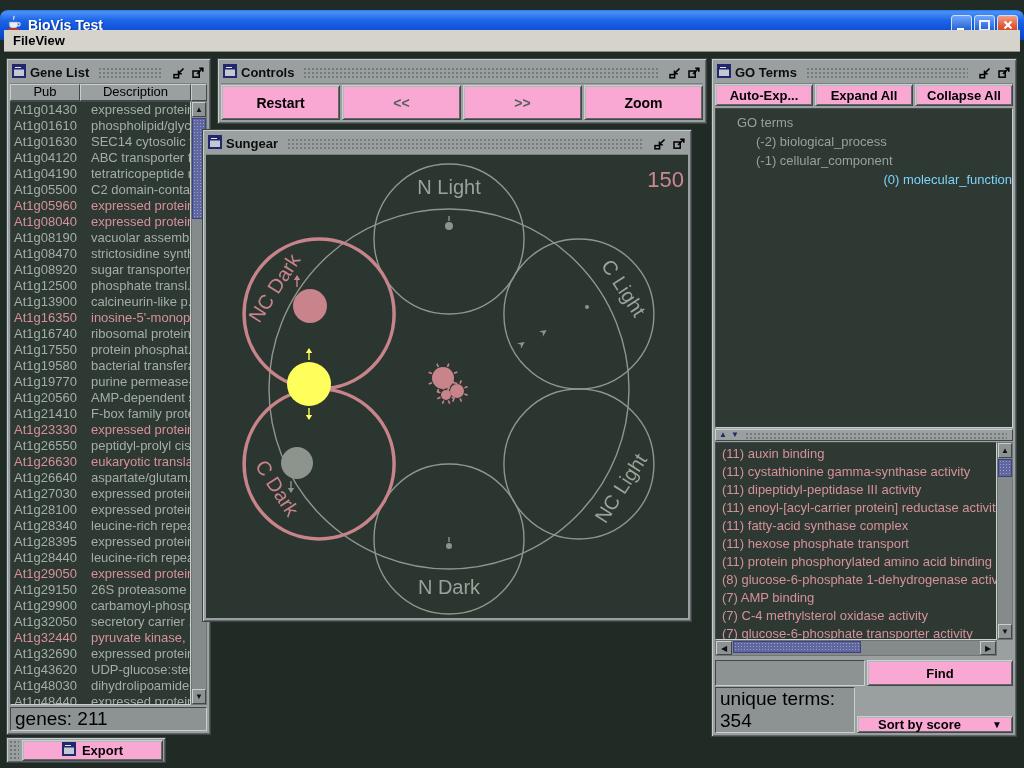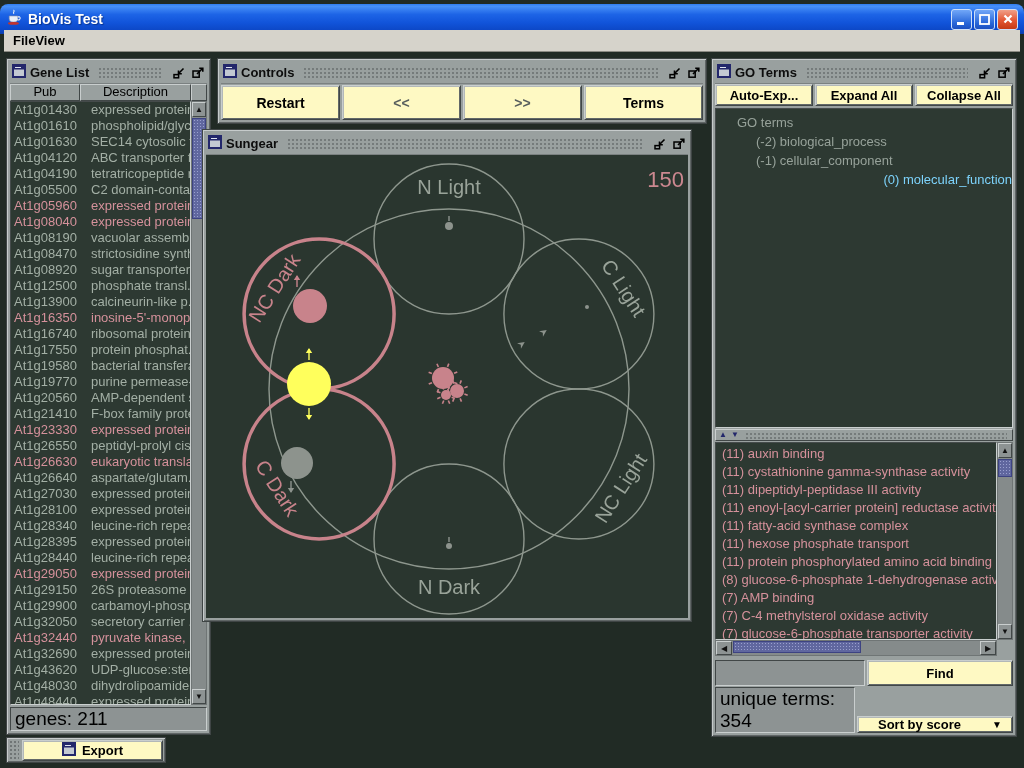--- a/index.html
+++ b/index.html
@@ -1,20 +1,20 @@
 <!DOCTYPE html>
 <html><head>
 <meta charset="utf-8">
 <style>
   * { margin:0; padding:0; box-sizing:border-box; }
   body { font-family:"Liberation Sans", sans-serif; background:#000; }
   .window { position:relative; width:1024px; height:768px; background:#212b25; overflow:hidden; }
 
   
-  .titlebar { position:absolute; left:0; top:4px; right:0; height:30px;
+  .titlebar { position:absolute; left:0; top:10px; right:0; height:30px;
     background:linear-gradient(180deg,#2f7df0 0%,#4790f8 8%,#1d64e6 35%,#1154da 62%,#0c47c6 88%,#0d3fae 100%);
     border-radius:8px 8px 0 0; display:flex; align-items:center; padding:0 6px; }
   .title-text { color:#fff; font-weight:bold; font-size:14px; margin-left:5px; text-shadow:1px 1px 1px #0a3690; }
   .win-btns { margin-left:auto; display:flex; gap:2px; }
   .win-btn { width:21px; height:21px; border-radius:3px; border:1px solid #cfe0f8; display:flex; align-items:center; justify-content:center; }
   .win-btn.blue { background:linear-gradient(180deg,#71a7f8,#2765d8 70%,#1b4fc0); }
   .win-btn.red  { background:linear-gradient(180deg,#f0a088,#e35633 55%,#c43a16); }
 
   .menubar { position:absolute; left:4px; right:4px; top:30px; height:22px; background:#d6d3cb;
     border-bottom:1px solid #8b8b83; display:flex; align-items:center; padding-left:9px; }
@@ -28,21 +28,21 @@
   .frame-inner { display:flex; flex-direction:column; height:100%; }
   .frame-title { height:22px; flex:0 0 22px; display:flex; align-items:center; gap:4px; padding:0 2px;
     border-bottom:1px solid #7b8181; }
   .frame-title .txt { font-weight:bold; font-size:13px; color:#0d0d0d; white-space:nowrap; }
   .texture { flex:1; height:12px; margin:0 5px;
     background-image:radial-gradient(#757b7b 1px, rgba(0,0,0,0) 1.1px); background-size:4px 4px; }
   .fbtn { width:15px; height:15px; display:flex; align-items:center; justify-content:center; }
 
   .view { background:#2d3932; border:1px solid; border-color:#454b4b #cacfcf #cacfcf #454b4b; }
 
-  .btn { background:#fef9c3; border:1px solid; border-color:#c9cece #414747 #414747 #c9cece;
+  .btn { background:#f9a8d4; border:1px solid; border-color:#c9cece #414747 #414747 #c9cece;
     box-shadow:inset 1px 1px 0 #b2b8b8, inset -1px -1px 0 #626868;
     color:#000; font-weight:bold; font-size:13px; display:flex; align-items:center; justify-content:center;
     white-space:nowrap; }
   .btn.disabled { color:#575e5d; }
 
   .inset-field { background:#8d9393; border:1px solid; border-color:#414747 #c9cece #c9cece #414747;
     font-size:19px; color:#000; display:flex; align-items:center; padding-left:4px; }
 
   
   .sb-v { position:absolute; right:0; top:0; bottom:0; width:16px; background:#858b8b;
@@ -390,21 +390,21 @@
                 <rect x="2" y="5" width="6.2" height="6.2" fill="none" stroke="#000" stroke-width="1.5"></rect>
                 <path d="M6 8 L11.5 2.5" stroke="#000" stroke-width="1.6"></path>
                 <path d="M8.2 2.2 H11.8 V5.8" fill="none" stroke="#000" stroke-width="1.6"></path>
               </svg>
             </span>
         </div>
         <div class="ctl-row">
             <div class="btn">Restart</div>
             <div class="btn disabled">&lt;&lt;</div>
             <div class="btn disabled">&gt;&gt;</div>
-            <div class="btn">Terms</div>
+            <div class="btn">Zoom</div>
           </div>
       </div>
     </div>
 
     <div class="frame" id="sungearFrame">
       <div class="frame-inner">
         <div class="frame-title">
           <span class="ic-win"><svg width="14" height="14" viewBox="0 0 14 14">
                 <rect x="1" y="1" width="12" height="12" fill="#c3c9d2" stroke="#23276b" stroke-width="2"></rect>
                 <rect x="2" y="2" width="10" height="3.5" fill="#23276b"></rect>

